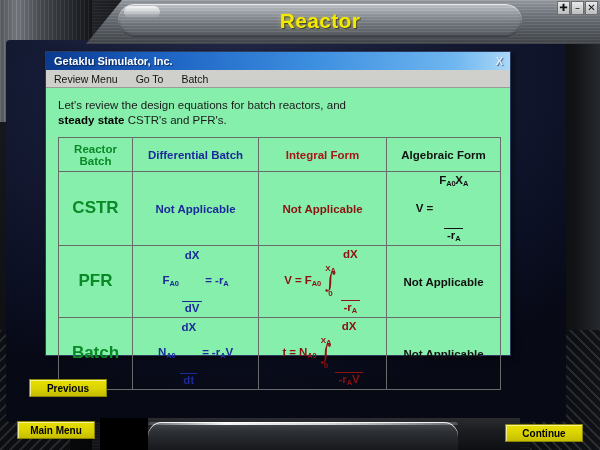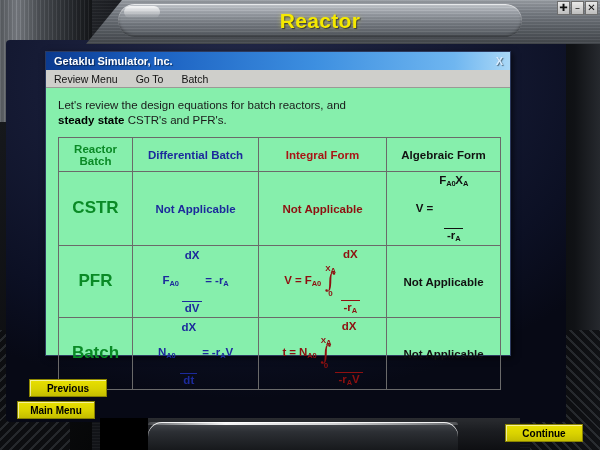--- a/index.html
+++ b/index.html
@@ -226,21 +226,21 @@
     width: 78px; height: 18px;
     background: linear-gradient(180deg, #e9e000 0%, #d9d200 55%, #c4bd00 100%);
     border: 1px solid #8a8400;
     color: #000; font-size: 10px; font-weight: bold;
     display: flex; align-items: center; justify-content: center;
     cursor: pointer; z-index: 30;
     font-family: "Liberation Sans", sans-serif;
     box-shadow: inset 1px 1px 0 rgba(255,255,255,.6);
   }
   #btn-previous  { left: 17px;  top: 379px; margin-left: 12px; }
-  #btn-mainmenu  { left: 17px;  top: 401px; }
+  #btn-mainmenu  { left: 17px;  top: 421px; }
   #btn-repeat    { left: 505px; top: 379px; }
   #btn-continue  { left: 505px; top: 424px; }
 </style>
 </head>
 <body>
 
 <div id="app">
 
   <div class="chassis"></div>
   <div class="bezel-left"></div>

